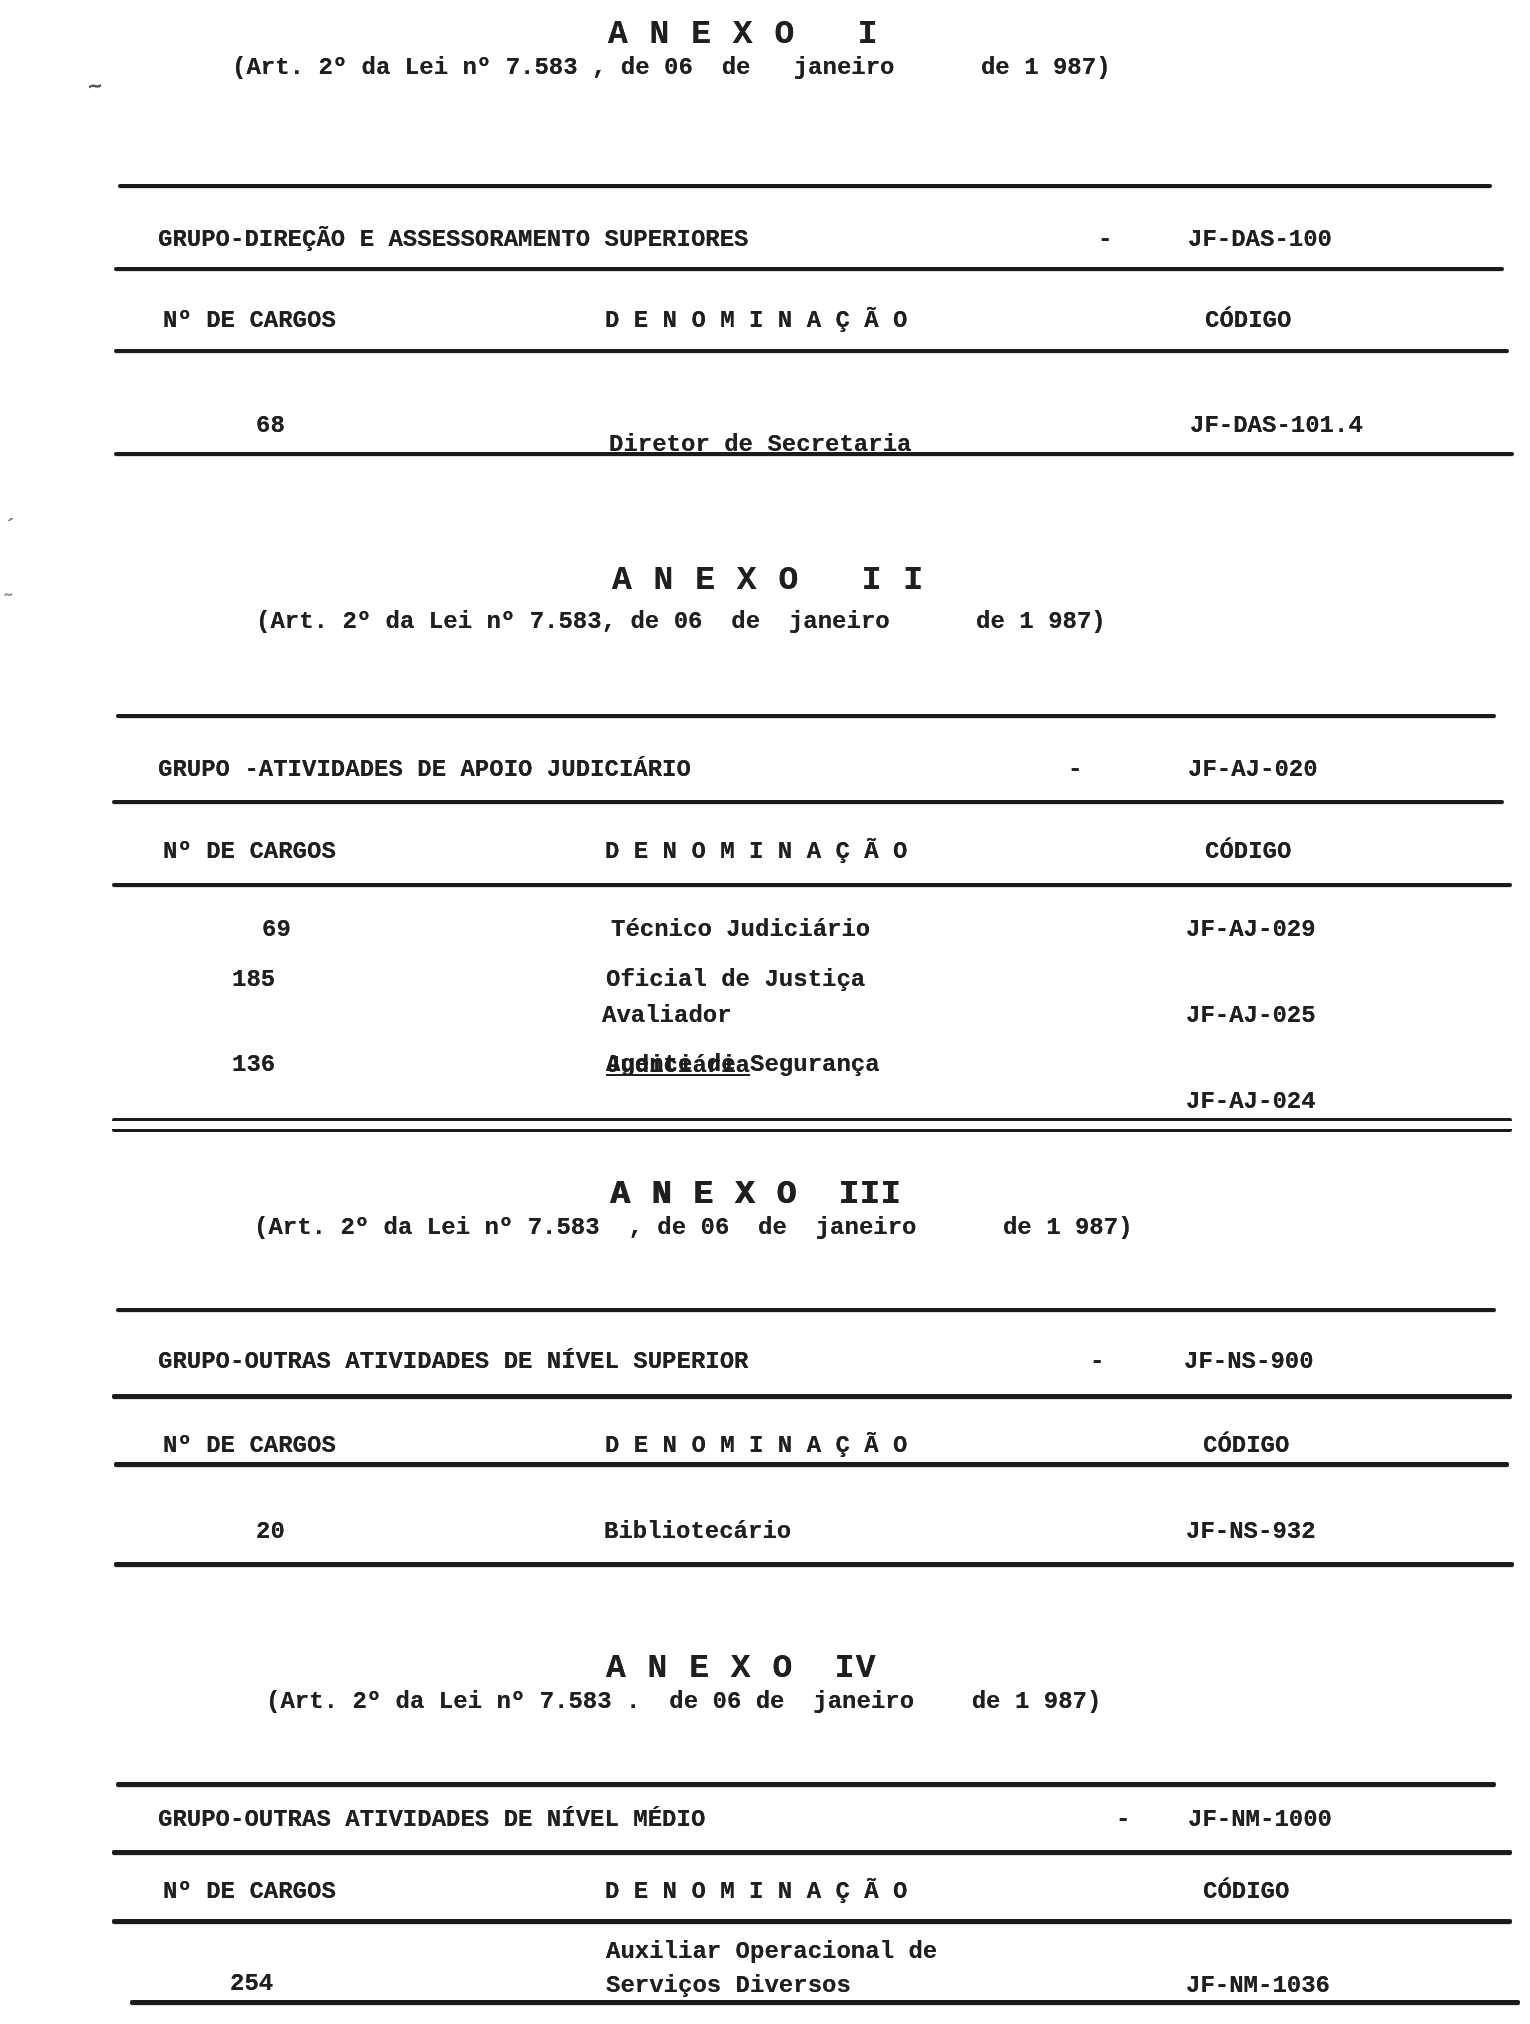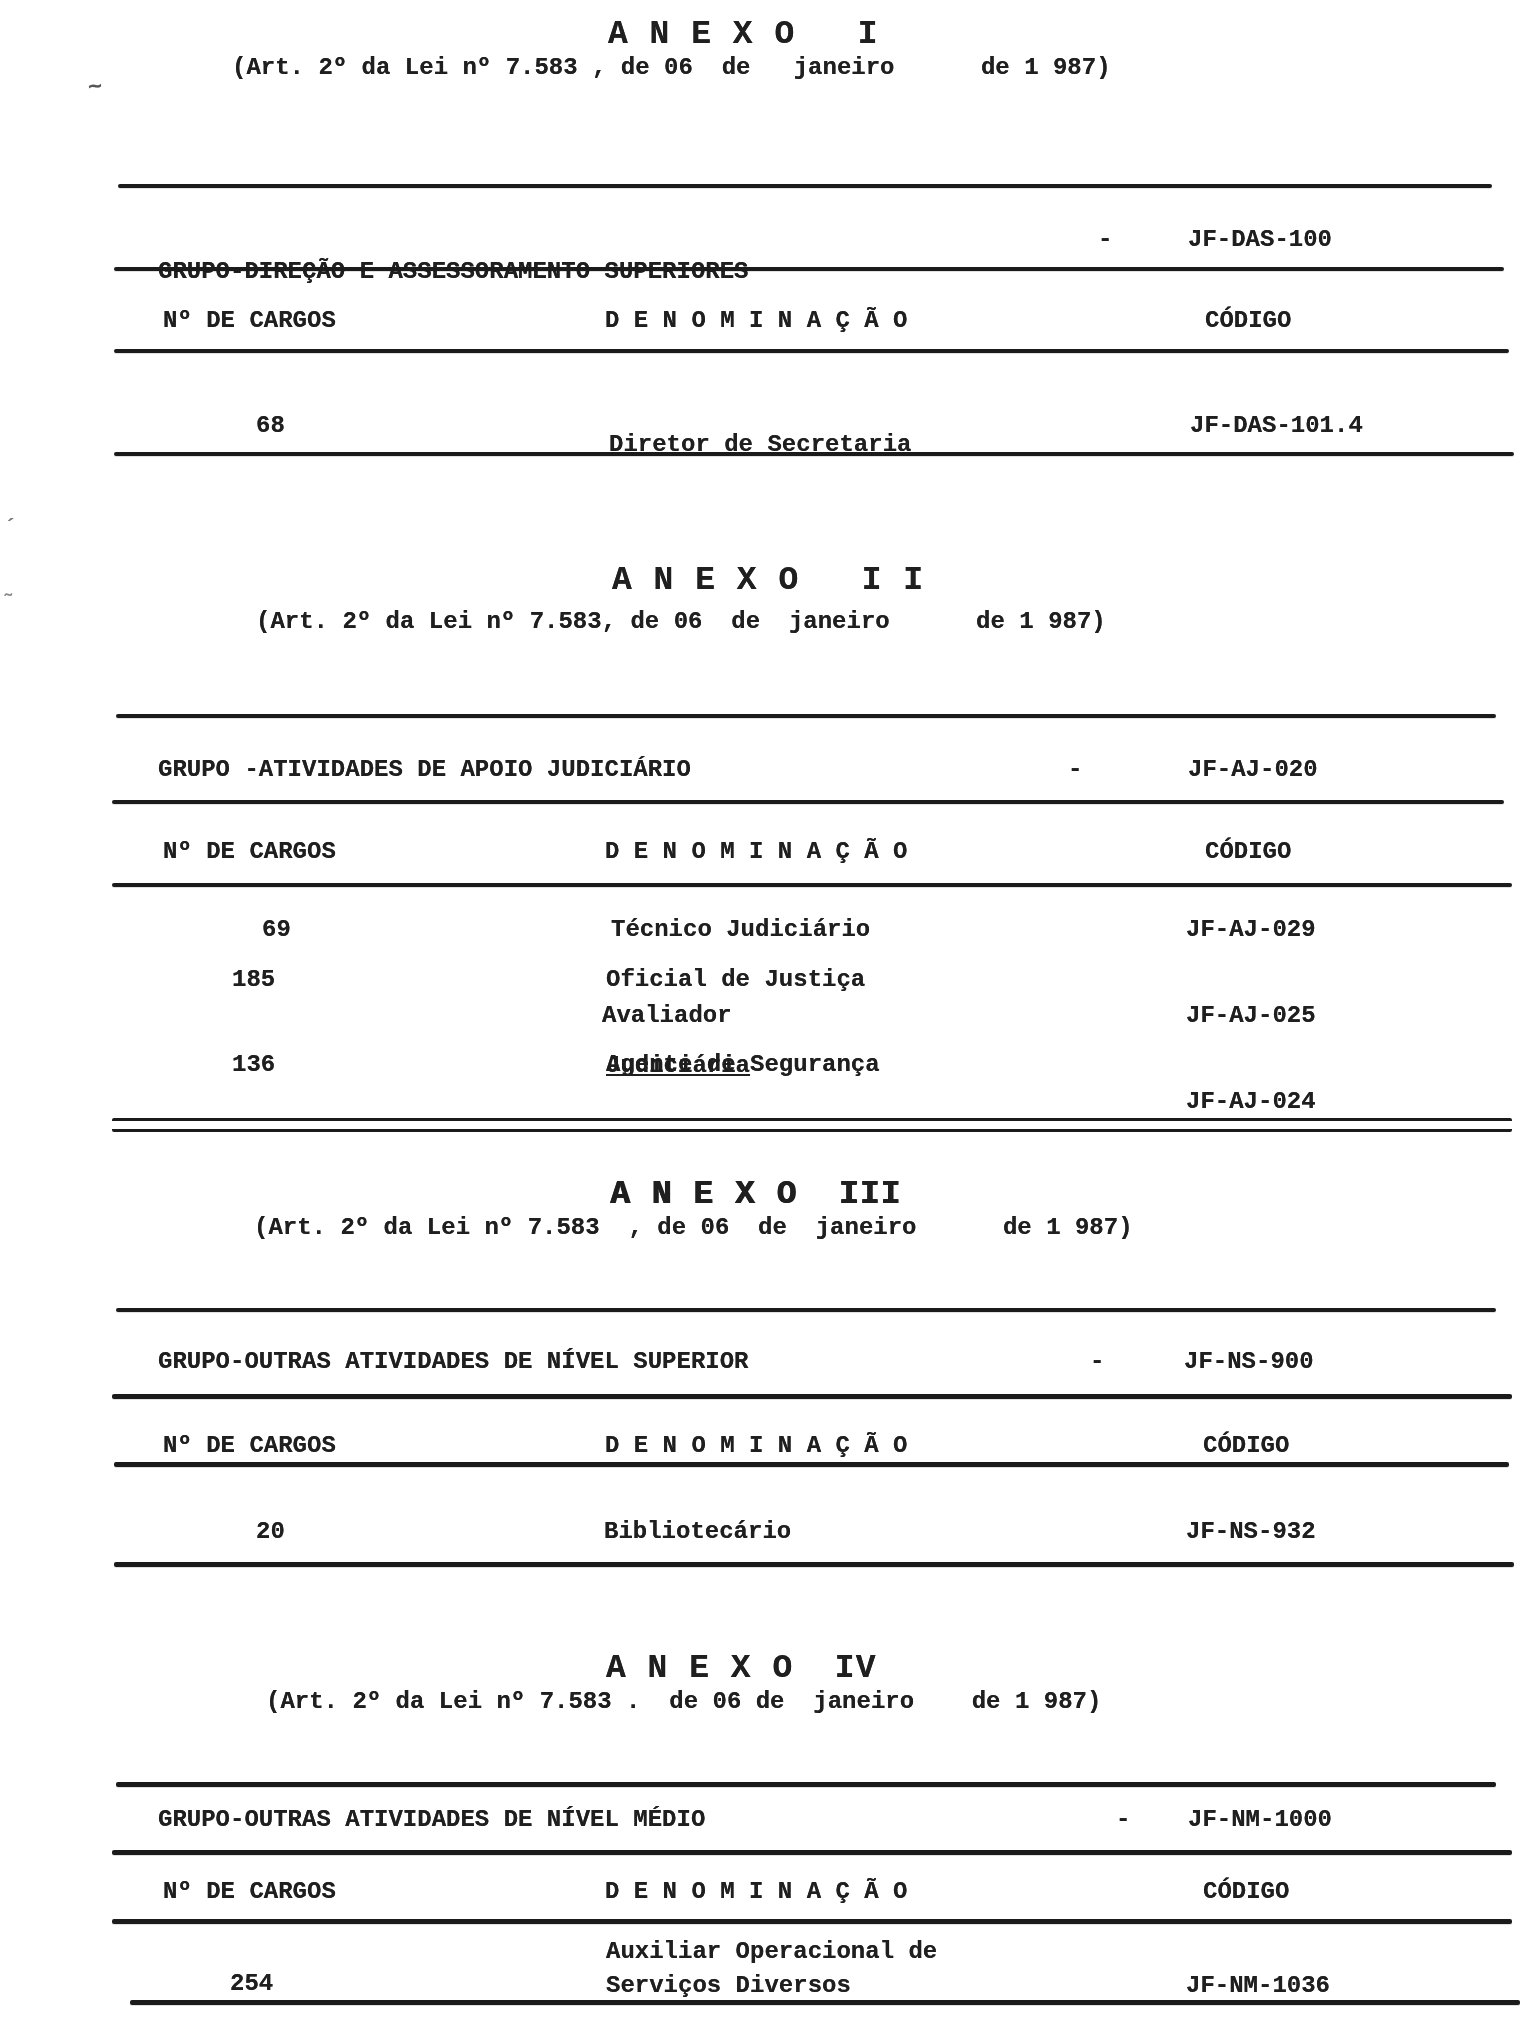--- a/index.html
+++ b/index.html
@@ -27,21 +27,21 @@
   <span class="mark" style="left:88px;top:76px;transform:rotate(-8deg);">~</span>
   <span class="mark" style="left:4px;top:518px;color:#777;font-size:22px;">´</span>
   <span class="mark" style="left:2px;top:592px;color:#888;font-size:21px;">˜</span>
 
   <div>
     <span class="t title" style="left:608px;top:18px;">A N E X O   I</span>
     <span class="t" style="left:232px;top:56px;">(Art. 2º da Lei nº 7.583 , de 06  de   janeiro      de 1 987)</span>
 
     <div class="rule" style="left:118px;top:184px;width:1374px;height:4px;"></div>
 
-    <span class="t" style="left:158px;top:228px;margin-top:32px;">GRUPO-DIREÇÃO E ASSESSORAMENTO SUPERIORES</span>
+    <span class="t" style="left:158px;top:228px;">GRUPO-DIREÇÃO E ASSESSORAMENTO SUPERIORES</span>
     <span class="t" style="left:1098px;top:228px;">-</span>
     <span class="t" style="left:1188px;top:228px;">JF-DAS-100</span>
 
     <div class="rule" style="left:114px;top:267px;width:1390px;height:4px;"></div>
 
     <span class="t" style="left:163px;top:309px;">Nº DE CARGOS</span>
     <span class="t" style="left:605px;top:309px;">D E N O M I N A Ç Ã O</span>
     <span class="t" style="left:1205px;top:309px;">CÓDIGO</span>
 
     <div class="rule" style="left:114px;top:349px;width:1395px;height:4px;"></div>

